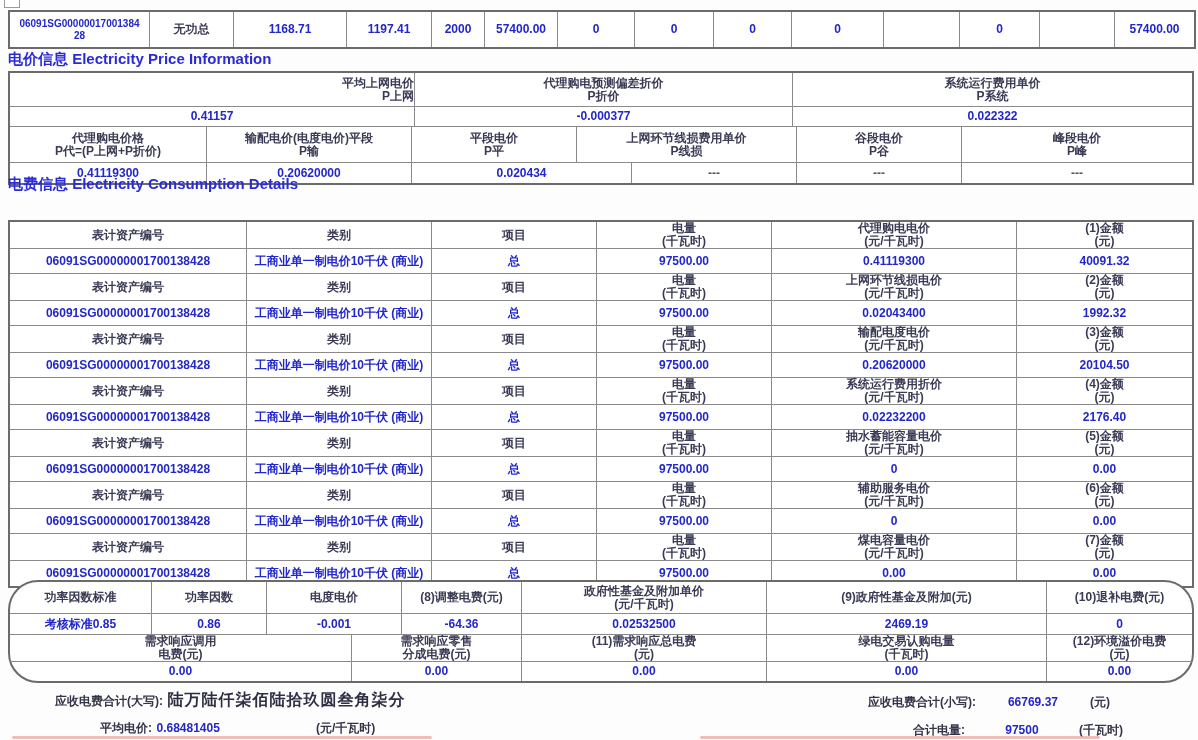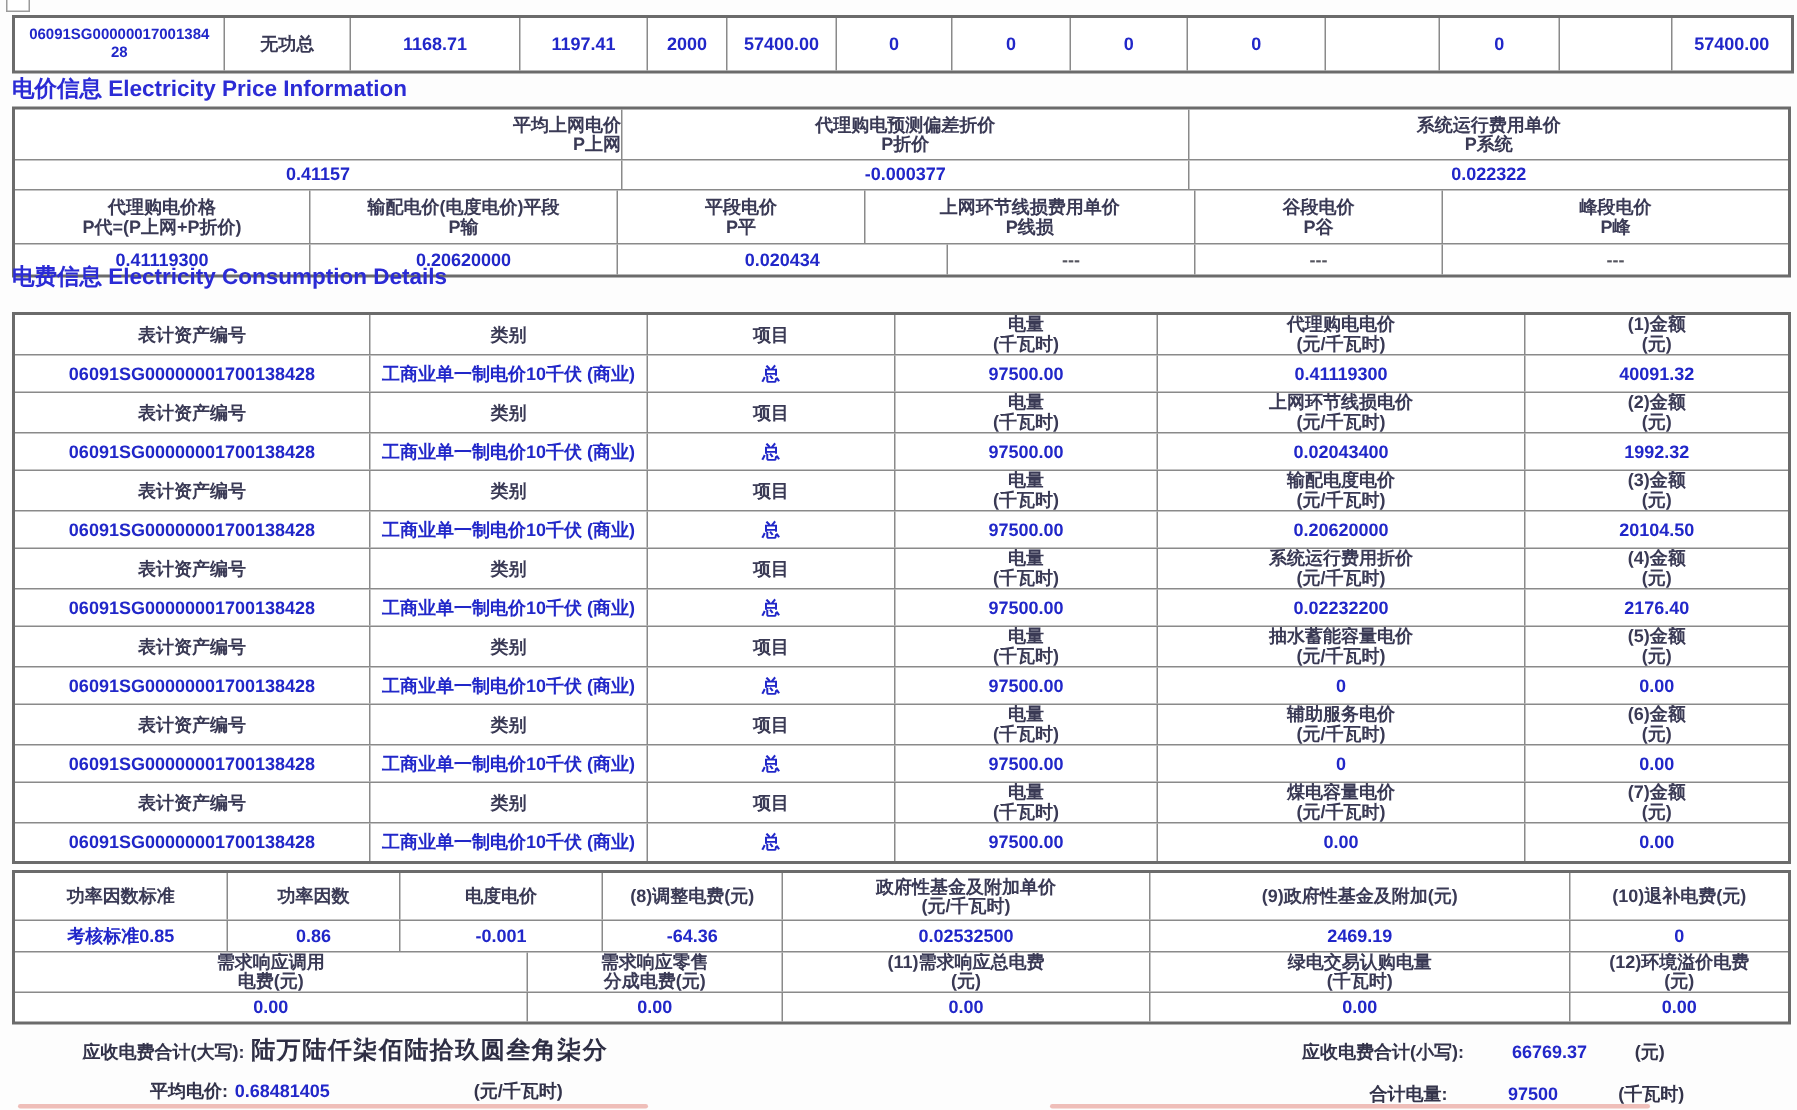--- a/index.html
+++ b/index.html
@@ -159,21 +159,21 @@
           <div>---</div>
         </div>
         <div class="tcell tdim" style="width: 230px;">
           <div>---</div>
         </div>
       </div>
     </div>
 
   <div class="sec-title" style="top:175px;">电费信息 Electricity Consumption Details</div>
 
-  <div class="dtable" style="top:208px;">
+  <div class="dtable" style="top:220px;">
       <div class="trow" style="height: 27px;">
         <div class="tcell th" style="width: 237px;">
           <div>表计资产编号</div>
         </div>
         <div class="tcell th" style="width: 185px;">
           <div>类别</div>
         </div>
         <div class="tcell th" style="width: 165px;">
           <div>项目</div>
         </div>
@@ -463,21 +463,21 @@
         </div>
         <div class="tcell tv" style="width: 245px;">
           <div>0.00</div>
         </div>
         <div class="tcell tv" style="width: 175px;">
           <div>0.00</div>
         </div>
       </div>
     </div>
 
-  <div class="dtable" style="top:580px;">
+  <div class="dtable" style="top:580px;border-radius:30px;">
       <div class="trow" style="height: 32px;">
         <div class="tcell th" style="width: 142px;">
           <div>功率因数标准</div>
         </div>
         <div class="tcell th" style="width: 115px;">
           <div>功率因数</div>
         </div>
         <div class="tcell th" style="width: 135px;">
           <div>电度电价</div>
         </div>

